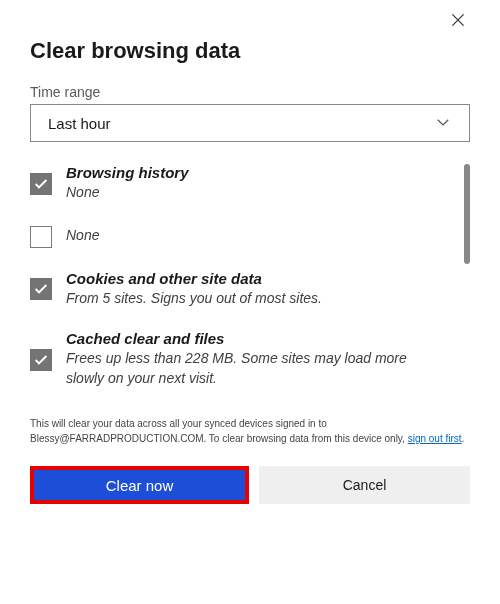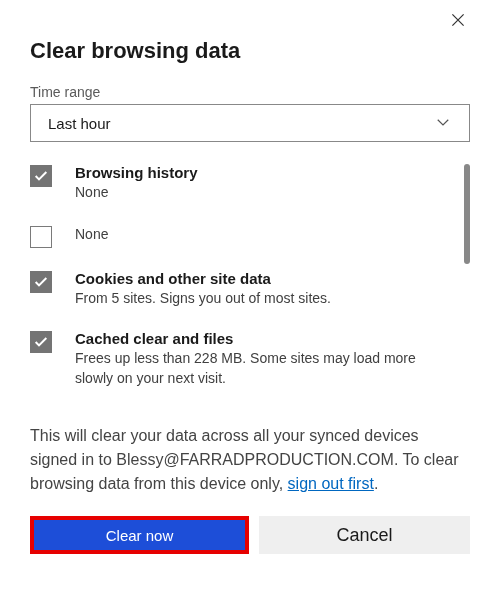--- a/index.html
+++ b/index.html
@@ -67,22 +67,23 @@
       position: absolute;
       right: 0;
       top: 0;
       width: 6px;
       height: 100px;
       background: #888;
       border-radius: 3px;
     }
     .opt {
       display: flex;
-      align-items: flex-start;
-      gap: 23px;
+      align-items: center;
+      gap: 14px;
+      font-style: italic;
     }
     .checkbox {
       width: 22px;
       height: 22px;
       border: 1px solid #7a7a7a;
       display: flex;
       align-items: center;
       justify-content: center;
       flex-shrink: 0;
       cursor: pointer;
@@ -103,42 +104,42 @@
     .opt-label {
       font-size: 15px;
       font-weight: 600;
     }
     .opt-desc {
       font-size: 14px;
       color: #404040;
       line-height: 1.4;
     }
     .footer-text {
-      font-size: 16px;
+      font-size: 10px;
       color: #444;
       line-height: 1.5;
-      margin-top: 36px;
+      margin-top: 28px;
     }
     .footer-text a {
       color: #0067c0;
       text-decoration: underline;
       cursor: pointer;
     }
     .buttons {
       display: flex;
       gap: 10px;
       margin-top: 20px;
     }
     .btn {
       flex: 1;
       height: 38px;
       display: flex;
       align-items: center;
       justify-content: center;
-      font-size: 18px;
+      font-size: 14px;
       cursor: pointer;
       border: none;
     }
     .btn-primary-wrap {
       flex: 1;
       border: 4px solid #e60000;
       padding: 0;
     }
     .btn-primary {
       background: #1d4ed8;

